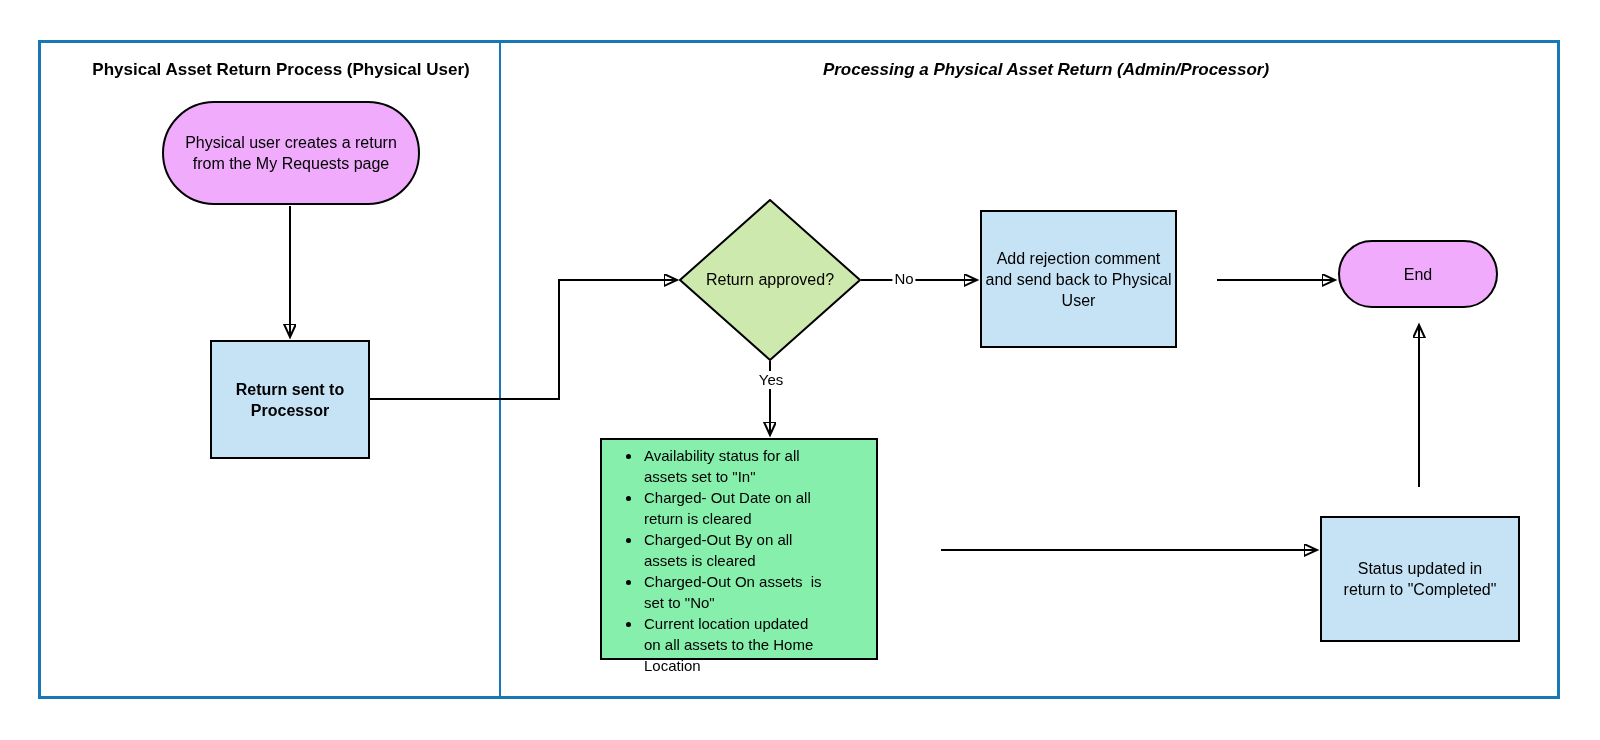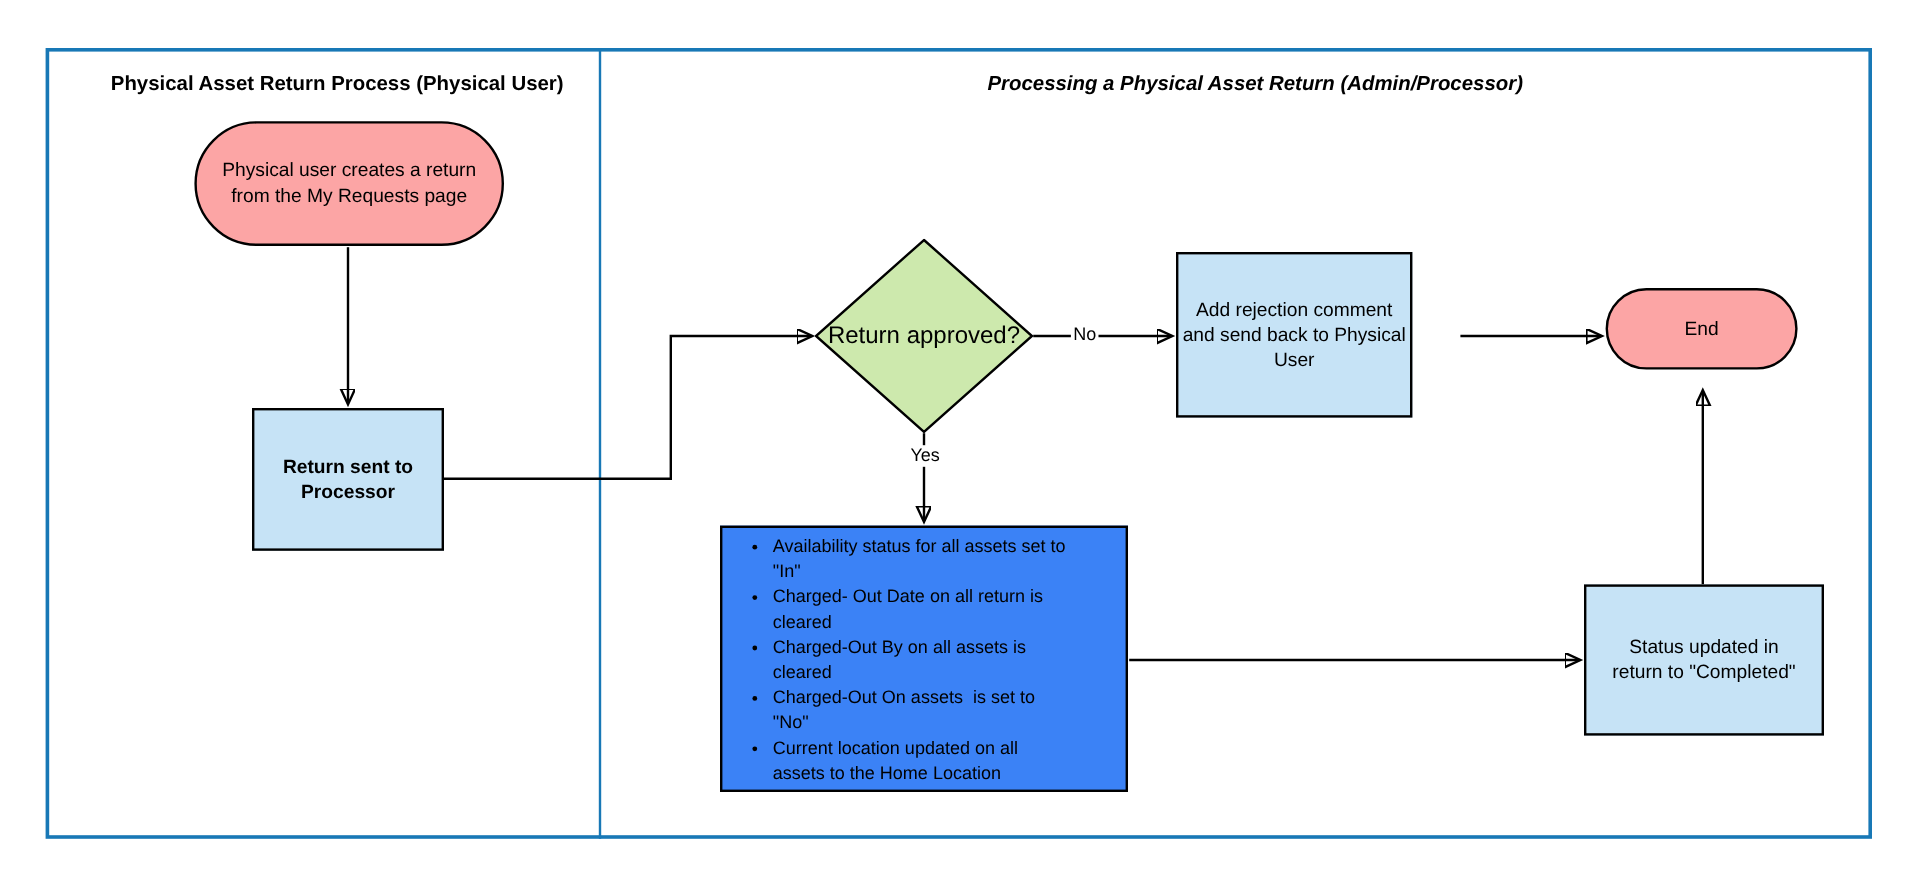--- a/index.html
+++ b/index.html
@@ -47,49 +47,49 @@
     position: absolute;
     box-sizing: border-box;
     display: flex;
     align-items: center;
     justify-content: center;
     text-align: center;
     font-size: 16px;
     line-height: 21px;
   }
   .rect { background: #c6e3f6; border: 2px solid #000; }
-  .terminator { background: #fca5a5; border: 2px solid #000; }
+  .terminator { background: #f0abfc; border: 2px solid #000; }
 
   .node-start   { left: 162px; top: 101px; width: 258px; height: 104px; border-radius: 52px; }
   .node-start .lbl { width: 238px; }
   .node-return  { left: 210px; top: 340px; width: 160px; height: 119px; font-weight: bold; }
   .node-return .lbl { width: 120px; }
   .node-reject  { left: 980px; top: 210px; width: 197px; height: 138px; }
   .node-reject .lbl { width: 212px; }
   .node-end     { left: 1338px; top: 240px; width: 160px; height: 68px; border-radius: 40px; }
-  .node-status  { left: 1320px; top: 487px; width: 200px; height: 126px; }
+  .node-status  { left: 1320px; top: 516px; width: 200px; height: 126px; }
   .node-status .lbl { width: 168px; }
 
   .node-decision {
     position: absolute;
     left: 679px; top: 199px;
     width: 182px; height: 162px;
   }
   .node-decision .diamond-label {
     position: absolute;
     left: 0; top: 0; width: 182px; height: 162px;
     display: flex; align-items: center; justify-content: center;
-    font-size: 20px; text-align: center;
+    font-size: 16px; text-align: center;
   }
 
   .node-actions {
     position: absolute;
     left: 600px; top: 438px;
-    width: 340px; height: 222px;
-    background: #3b82f6;
+    width: 278px; height: 222px;
+    background: #86efac;
     border: 2px solid #000;
     box-sizing: border-box;
     font-size: 15px;
     line-height: 21px;
   }
   .node-actions ul {
     margin: 5px 0 0 0;
     padding: 0 48px 0 40px;
     list-style: disc outside;
   }

